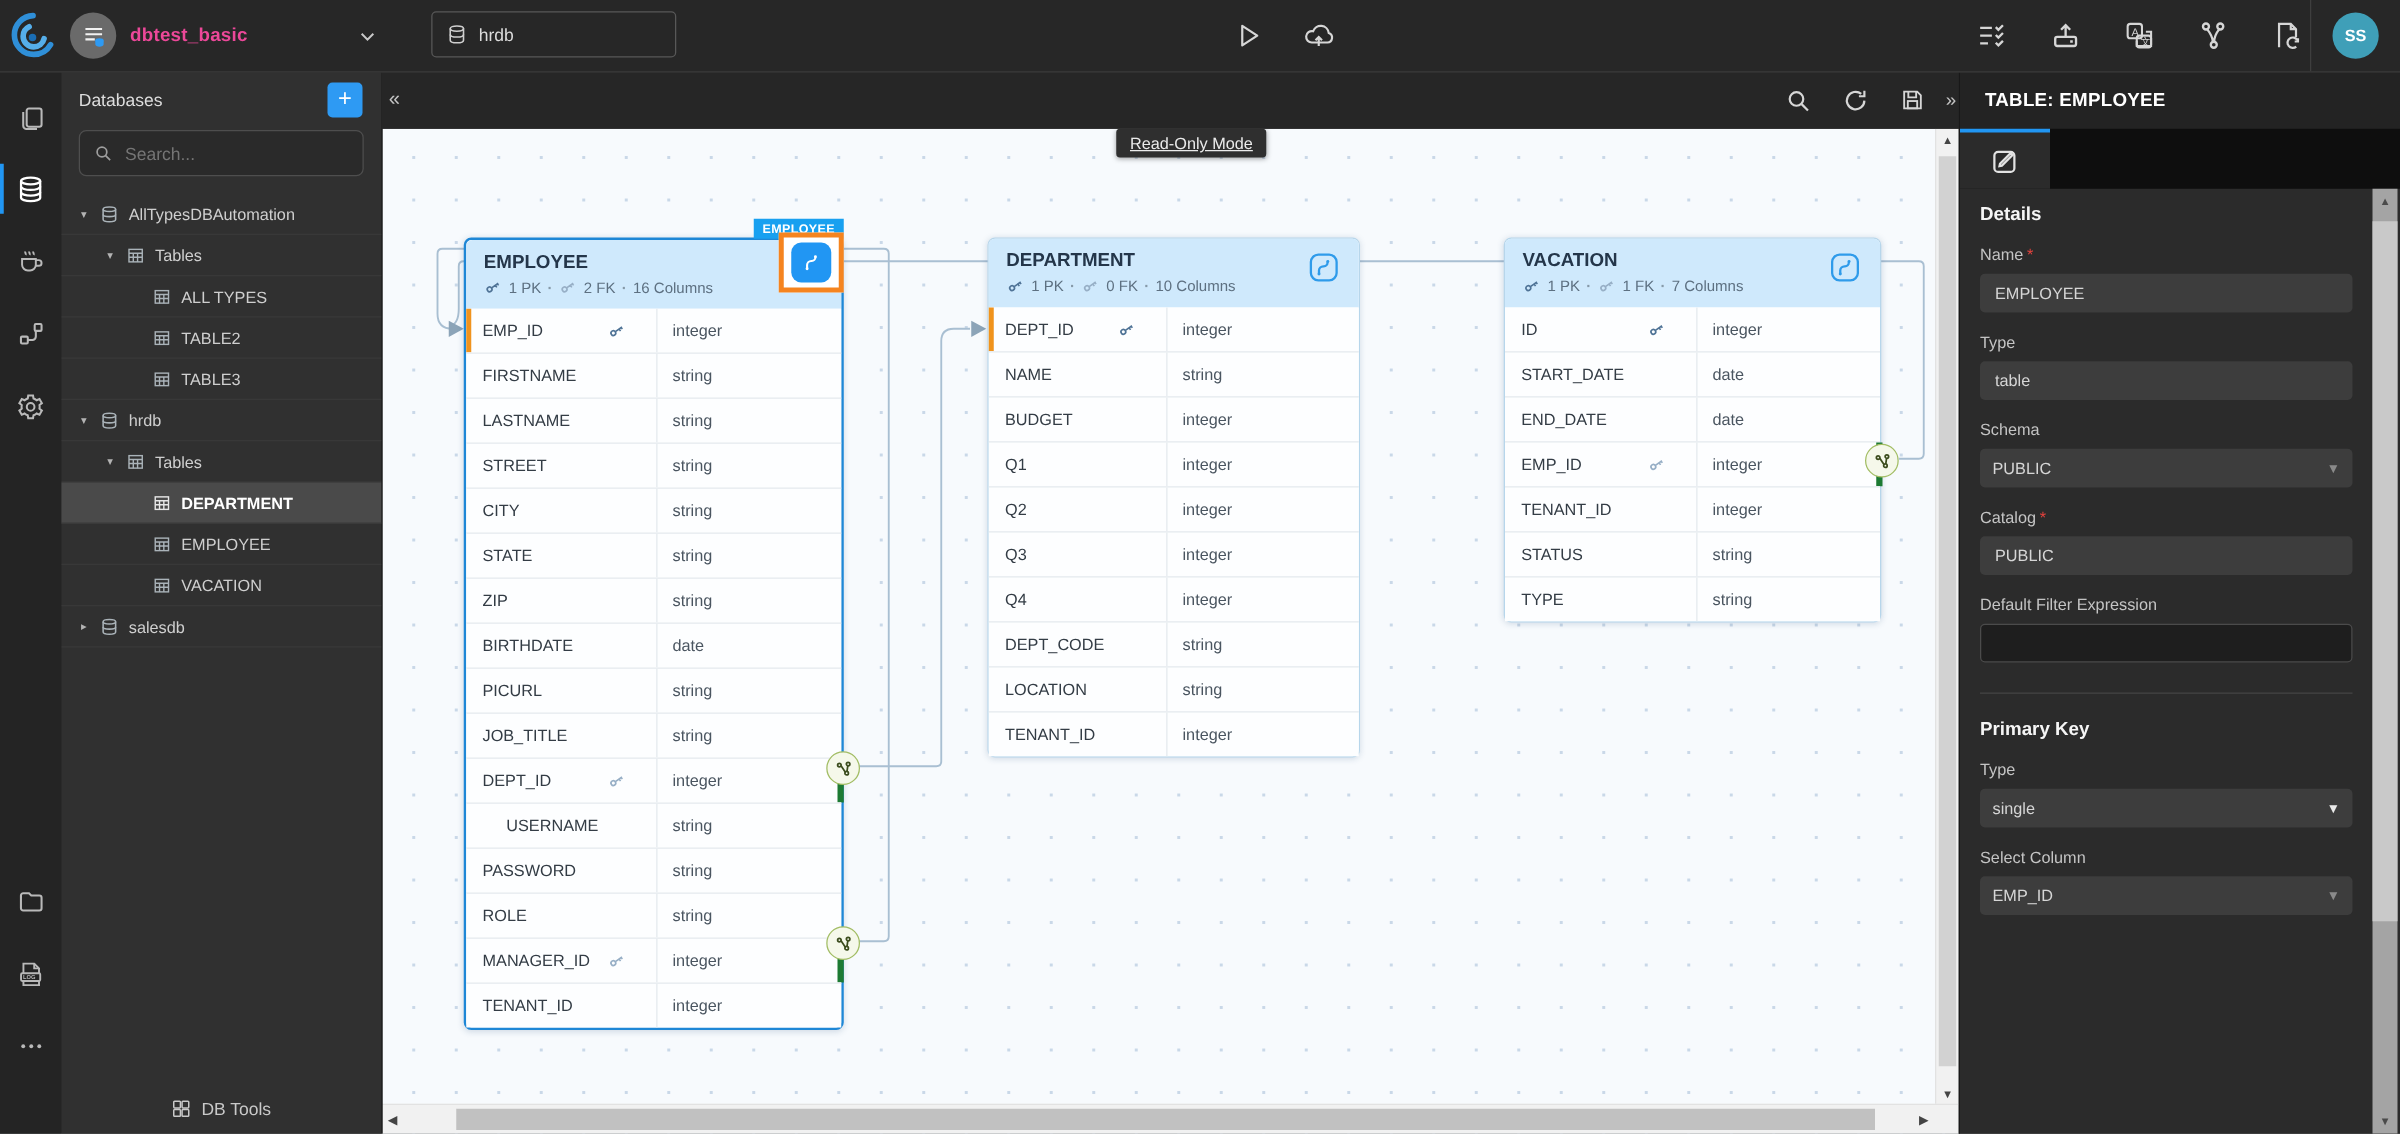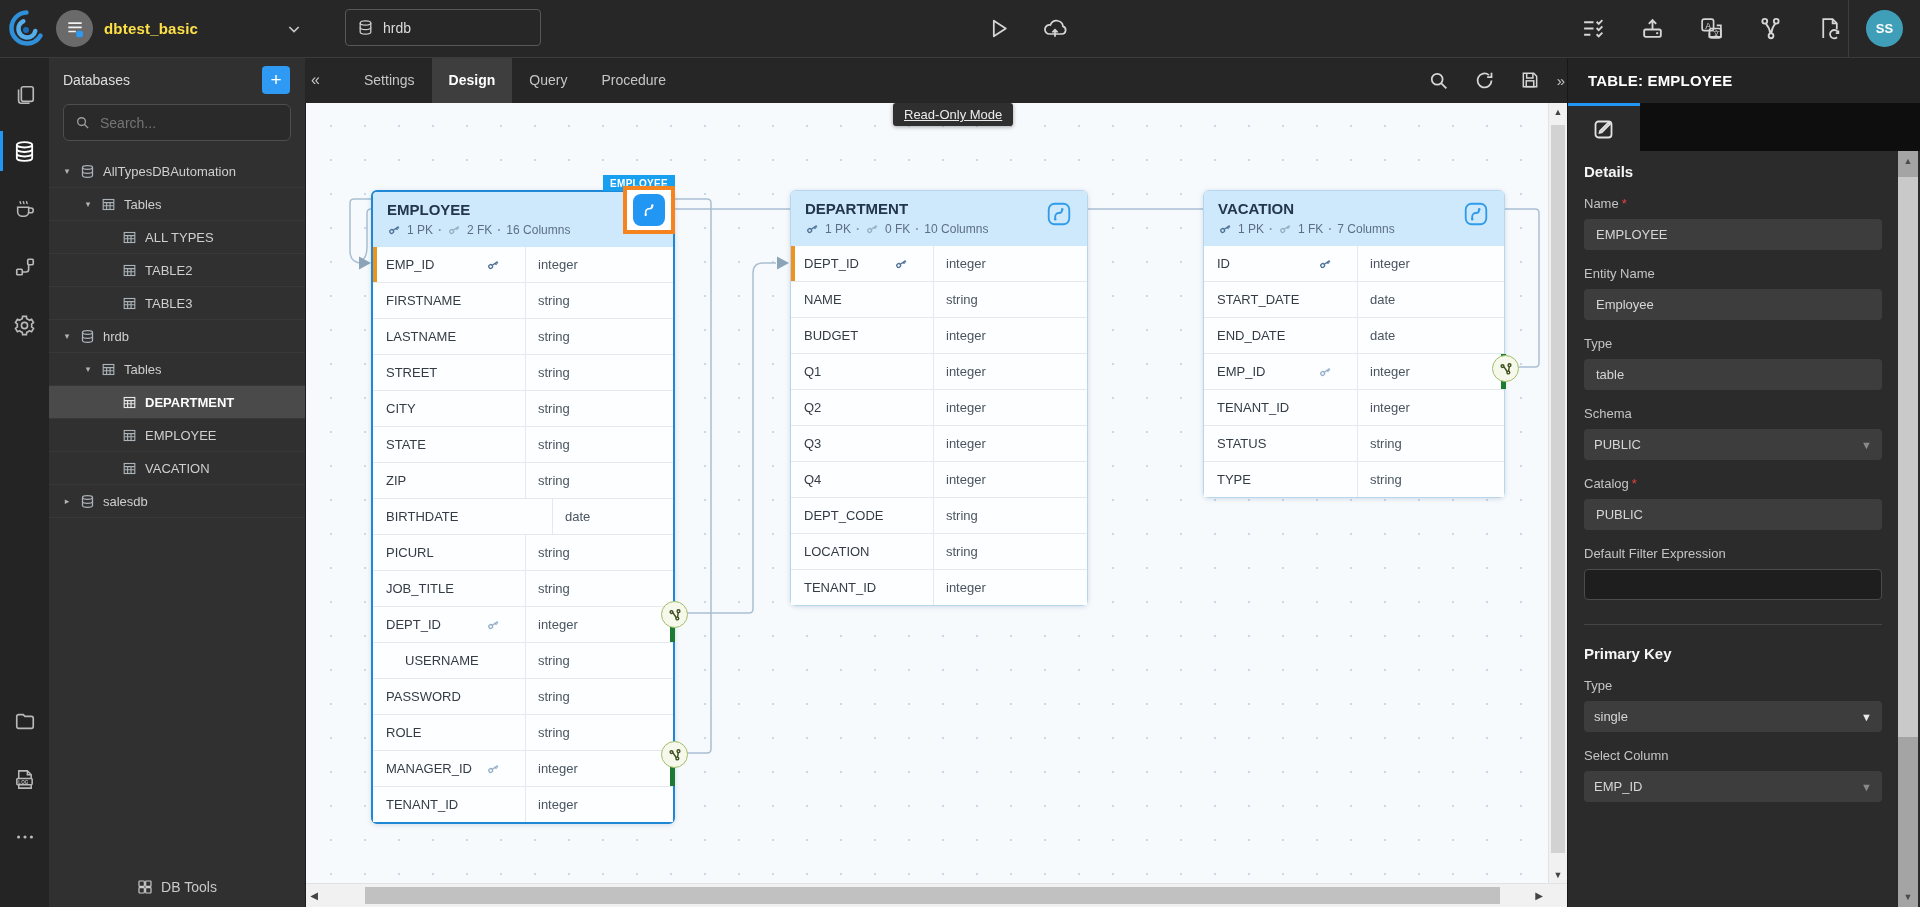--- a/index.html
+++ b/index.html
@@ -6,21 +6,21 @@
   body{
     width:1920px;height:907px;overflow:hidden;position:relative;
     background:#262626;font-family:"Liberation Sans",sans-serif;
     -webkit-font-smoothing:antialiased;
   }
   svg{display:block}
   
   .topbar{position:absolute;left:0;top:0;width:1920px;height:57px;background:#272727;border-bottom:1px solid #3b3b3b;z-index:40;}
   .logo{position:absolute;left:8px;top:9px;width:38px;height:38px;}
   .conn-avatar{position:absolute;left:56px;top:10px;width:37px;height:37px;border-radius:50%;background:#6a6a6a;display:flex;align-items:center;justify-content:center;}
-  .workspace-name{position:absolute;left:104px;top:0;height:57px;display:flex;align-items:center;color:#fde047;font-size:15px;font-weight:bold;letter-spacing:.2px;}
+  .workspace-name{position:absolute;left:104px;top:0;height:57px;display:flex;align-items:center;color:#ec4899;font-size:15px;font-weight:bold;letter-spacing:.2px;}
   .workspace-chevron{position:absolute;left:286px;top:21px;color:#c9c9c9;}
   .db-select{position:absolute;left:345px;top:9px;width:196px;height:37px;border:1px solid #585858;border-radius:4px;display:flex;align-items:center;gap:9px;padding:0 11px;box-sizing:border-box;color:#dcdcdc;font-size:14px;}
   .tb-icon{width:26px;height:26px;color:#d6d6d6;display:flex;align-items:center;justify-content:center;}
   .tb-play{position:absolute;left:985px;top:15px;}
   .tb-cloud{position:absolute;left:1042px;top:14px;}
   .tb-right{position:absolute;right:78px;top:15px;display:flex;gap:33px;}
   .tb-divider{position:absolute;left:1848px;top:0;width:1px;height:57px;background:#3e3e3e;}
   .user-avatar{position:absolute;left:1866px;top:10px;width:37px;height:37px;border-radius:50%;background:#3f9fb8;color:#fff;font-size:13px;font-weight:bold;display:flex;align-items:center;justify-content:center;}
   
   .rail{position:absolute;left:0;top:57px;width:49px;bottom:0;background:#242424;z-index:30;}
@@ -384,26 +384,20 @@
           <rect x="3" y="13" width="8" height="8" rx="1"></rect>
           <rect x="13" y="13" width="8" height="8" rx="1"></rect>
       </svg>
     </span>
     <span>DB Tools</span>
   </div>
 </div>
 
 <div class="subbar">
   <div class="collapse-left">«</div>
-  <div class="tabs">
-      <div class="tab">Settings</div>
-      <div class="tab active">Design</div>
-      <div class="tab">Query</div>
-      <div class="tab">Procedure</div>
-    </div>
   <div class="subbar-icons">
     <span class="tb-icon">
       <svg width="21" height="21" viewBox="0 0 24 24" fill="none" stroke="currentColor" stroke-width="2">
           <circle cx="10.5" cy="10.5" r="6.2"></circle>
           <path d="M15.2 15.2 21 21"></path>
         </svg>
     </span>
     <span class="tb-icon">
       <svg width="21" height="21" viewBox="0 0 24 24" fill="none" stroke="currentColor" stroke-width="2">
           <path d="M20 12a8 8 0 1 1-2.9-6.2"></path>
@@ -518,21 +512,21 @@
             </div>
             <div class="cell-type">string</div>
           </div>
           <div class="row">
             <div class="cell-name" style="width: 153px;">
               <div>ZIP</div>
             </div>
             <div class="cell-type">string</div>
           </div>
           <div class="row">
-            <div class="cell-name" style="width: 180px;">
+            <div class="cell-name" style="width: 153px;">
               <div>BIRTHDATE</div>
             </div>
             <div class="cell-type">date</div>
           </div>
           <div class="row">
             <div class="cell-name" style="width: 153px;">
               <div>PICURL</div>
             </div>
             <div class="cell-type">string</div>
           </div>
@@ -858,28 +852,20 @@
           <div class="p-label">
             <span>Name</span>
             <span class="p-req">*</span>
           </div>
           <div class="p-control">
             <input value="EMPLOYEE" style="">
           </div>
         </div>
         <div class="p-field">
           <div class="p-label">
-            <span>Entity Name</span>
-          </div>
-          <div class="p-control">
-            <input value="Employee" style="">
-          </div>
-        </div>
-        <div class="p-field">
-          <div class="p-label">
             <span>Type</span>
           </div>
           <div class="p-control">
             <input value="table" style="">
           </div>
         </div>
         <div class="p-field">
           <div class="p-label">
             <span>Schema</span>
           </div>

